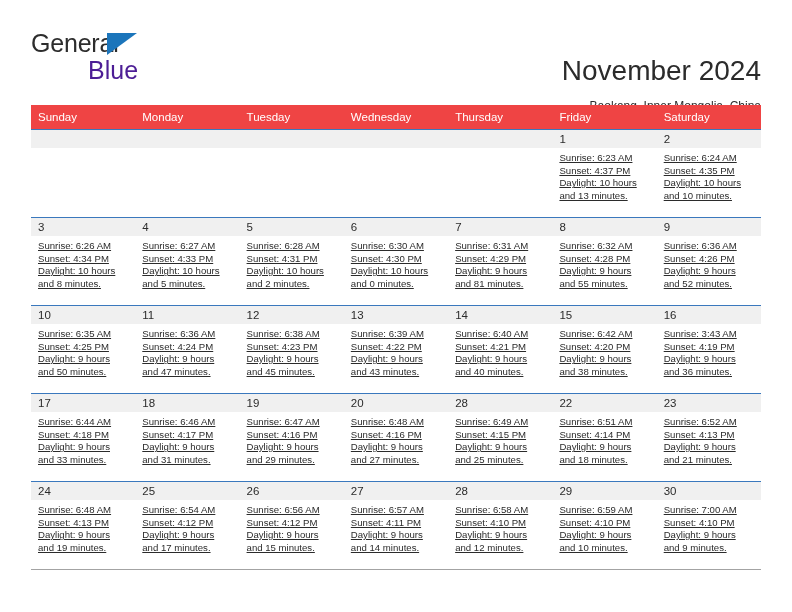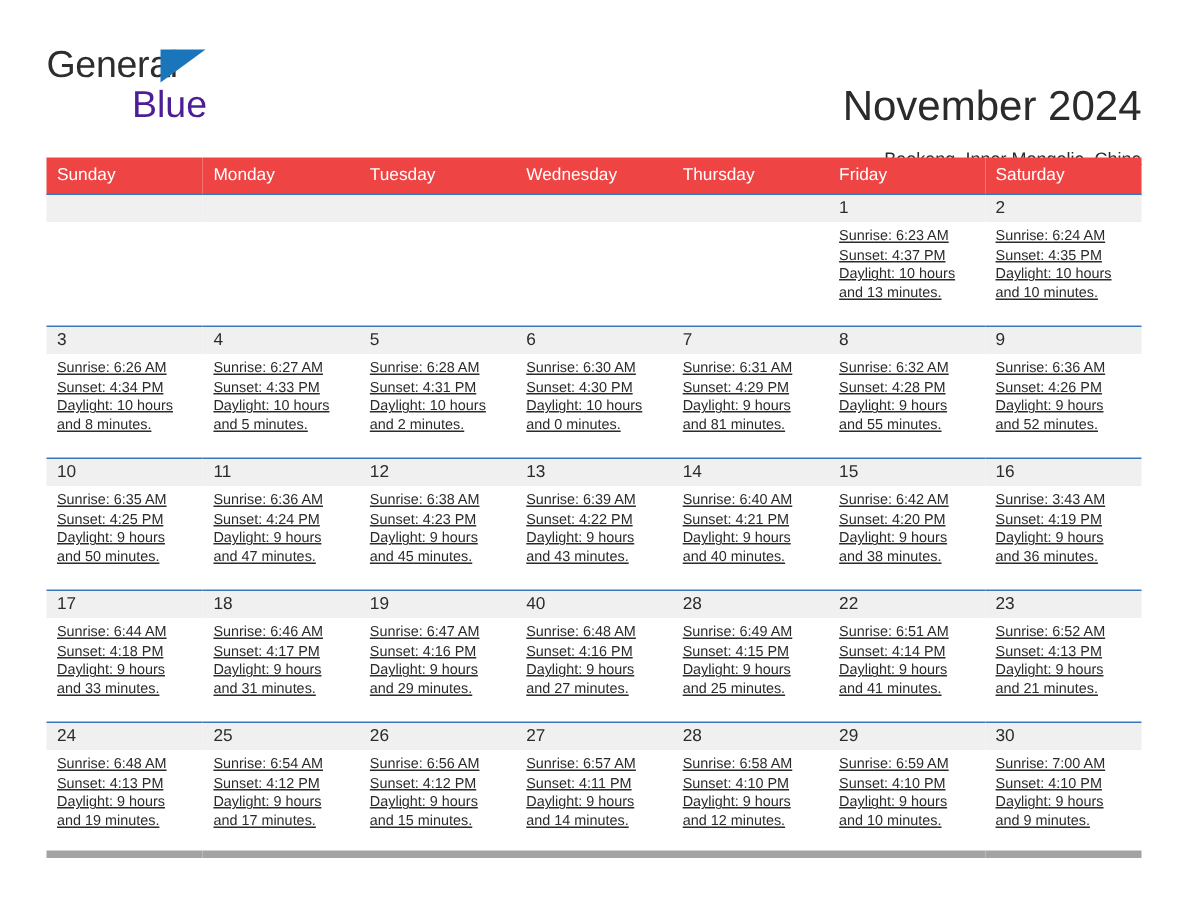--- a/index.html
+++ b/index.html
@@ -110,21 +110,21 @@
 
   tbody tr { height: 88px; }
   tbody td {
     vertical-align: top;
     padding: 0;
     border-top: 1px solid #3a78bd;
     background: #ffffff;
     height: 88px;
     box-sizing: border-box;
   }
-  tbody tr:last-child td { border-bottom: 5px solid #a3a3a3; }
+  tbody tr:last-child td { border-bottom: 1px solid #a3a3a3; }
 
   .cell {
     position: relative;
     height: 100%;
     box-sizing: border-box;
   }
   .daynum-band {
     background: #f0f0f0;
     height: 18px;
     line-height: 18px;
@@ -423,21 +423,21 @@
               <div class="cell-body">
                 <div>Sunrise: 6:47 AM</div>
                 <div>Sunset: 4:16 PM</div>
                 <div>Daylight: 9 hours</div>
                 <div>and 29 minutes.</div>
               </div>
             </div>
           </td>
           <td>
             <div class="cell">
-              <div class="daynum-band">40</div>
+              <div class="daynum-band">20</div>
               <div class="cell-body">
                 <div>Sunrise: 6:48 AM</div>
                 <div>Sunset: 4:16 PM</div>
                 <div>Daylight: 9 hours</div>
                 <div>and 27 minutes.</div>
               </div>
             </div>
           </td>
           <td>
             <div class="cell">
@@ -450,21 +450,21 @@
               </div>
             </div>
           </td>
           <td>
             <div class="cell">
               <div class="daynum-band">22</div>
               <div class="cell-body">
                 <div>Sunrise: 6:51 AM</div>
                 <div>Sunset: 4:14 PM</div>
                 <div>Daylight: 9 hours</div>
-                <div>and 41 minutes.</div>
+                <div>and 18 minutes.</div>
               </div>
             </div>
           </td>
           <td>
             <div class="cell">
               <div class="daynum-band">23</div>
               <div class="cell-body">
                 <div>Sunrise: 6:52 AM</div>
                 <div>Sunset: 4:13 PM</div>
                 <div>Daylight: 9 hours</div>

